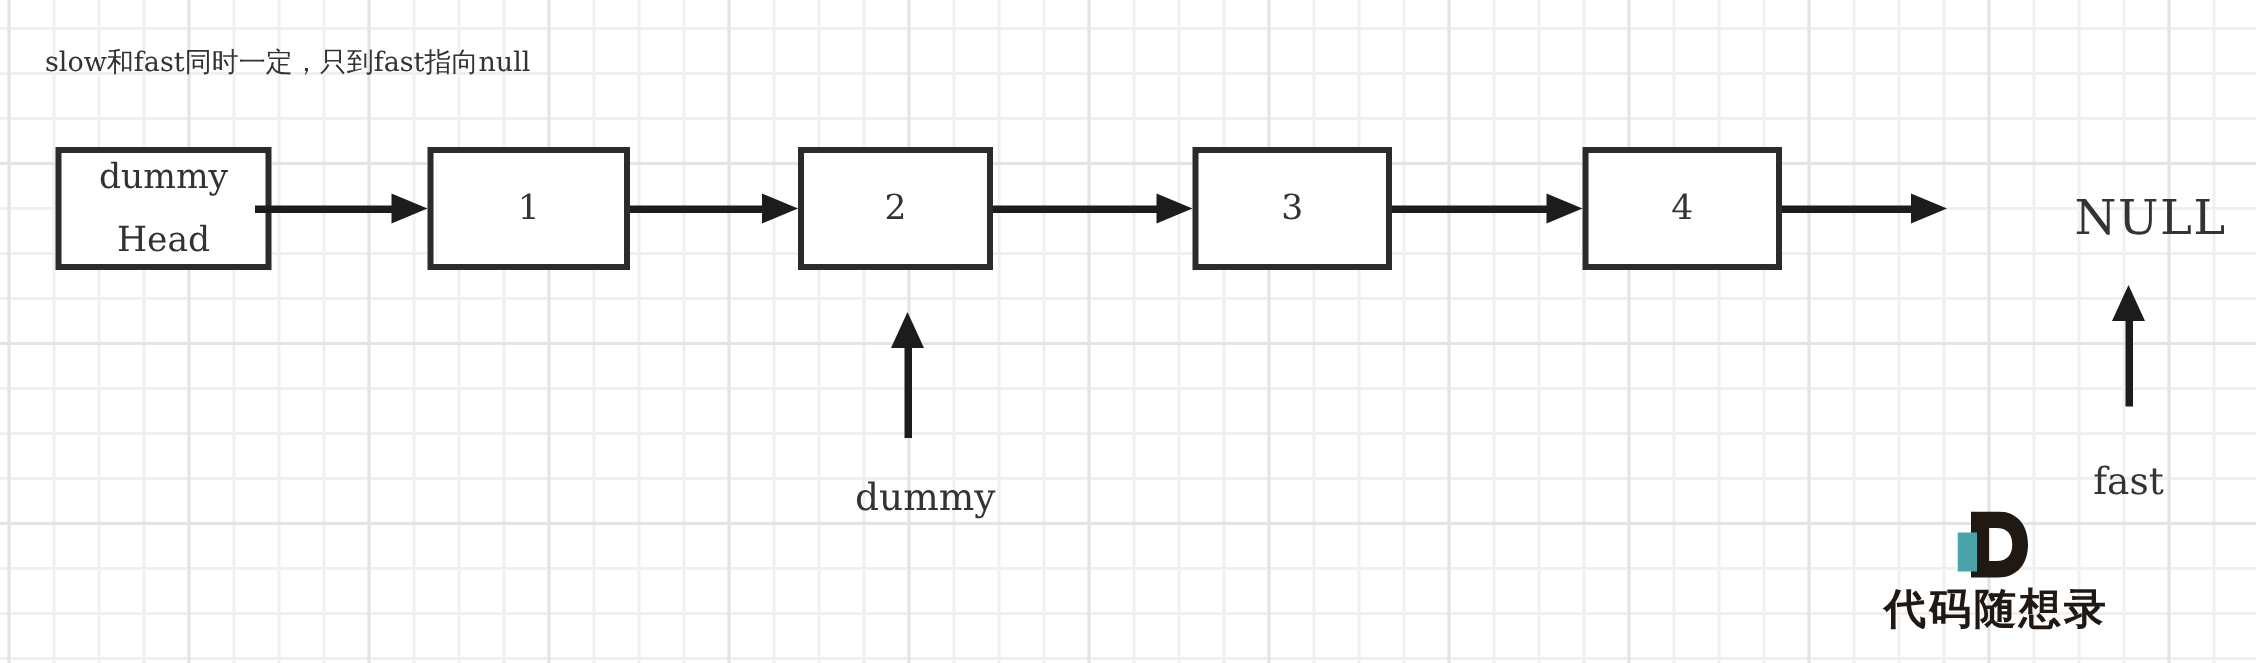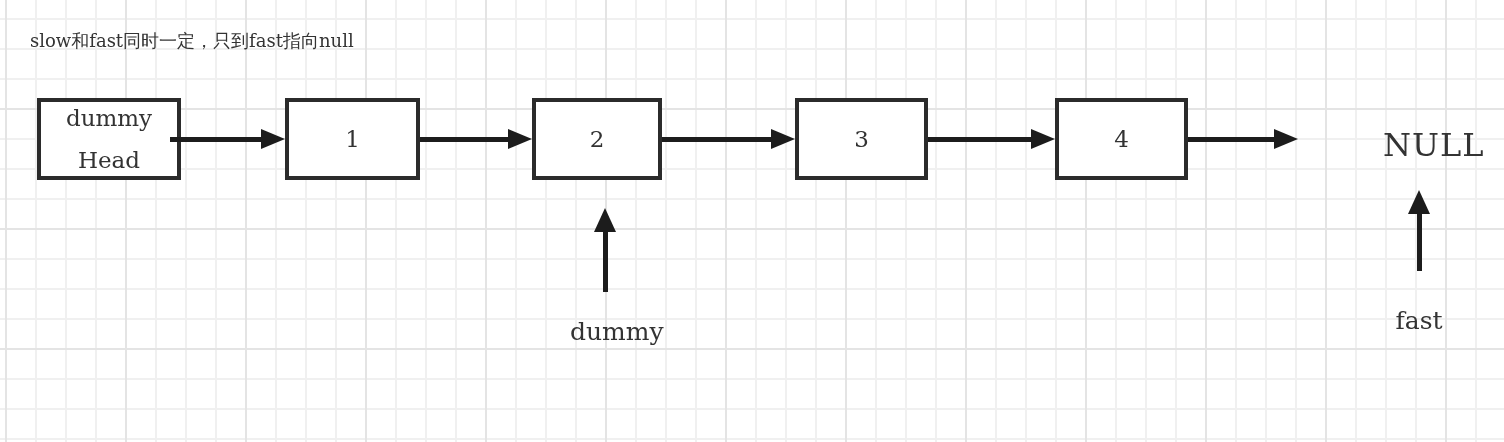--- a/index.html
+++ b/index.html
@@ -139,14 +139,22 @@
     <div class="vshaft"></div>
   </div>
   <div class="ptr-label ptr-slow">dummy</div>
 
   <div class="v-arrow v-arrow-fast">
     <div class="vhead"></div>
     <div class="vshaft"></div>
   </div>
   <div class="ptr-label ptr-fast">fast</div>
 
+  <div class="logo">
+    <svg class="logo-icon" width="47" height="46" viewBox="0 0 47 46" xmlns="http://www.w3.org/2000/svg">
+      <path fill-rule="evenodd" fill="#1f1813" d="M9 0 H27 C39.5 0 47 8.8 47 22 C47 35.2 39.5 44 27 44 H9 Z
+               M21 11 H26 C33 11 36.5 15 36.5 22 C36.5 29 33 33 26 33 H21 Z"></path>
+      <rect x="0" y="14" width="13" height="26" fill="#4aa4aa"></rect>
+    </svg>
+    <div class="logo-text">代码随想录</div>
+  </div>
 
 </div>
 
 </body></html>

